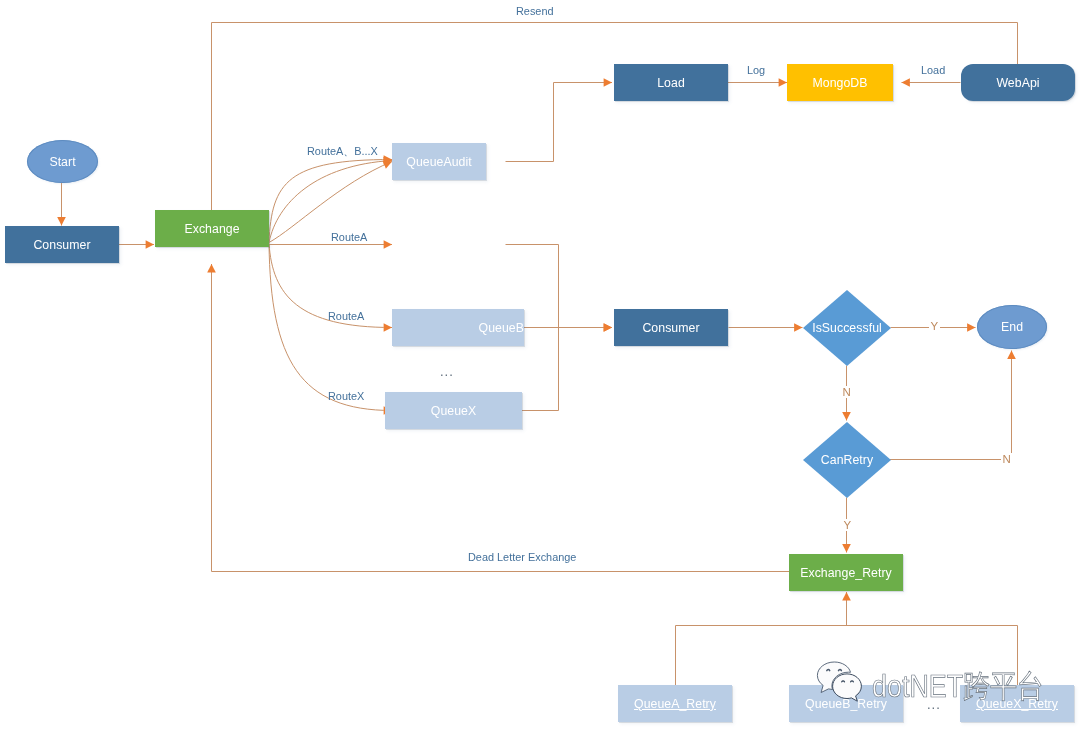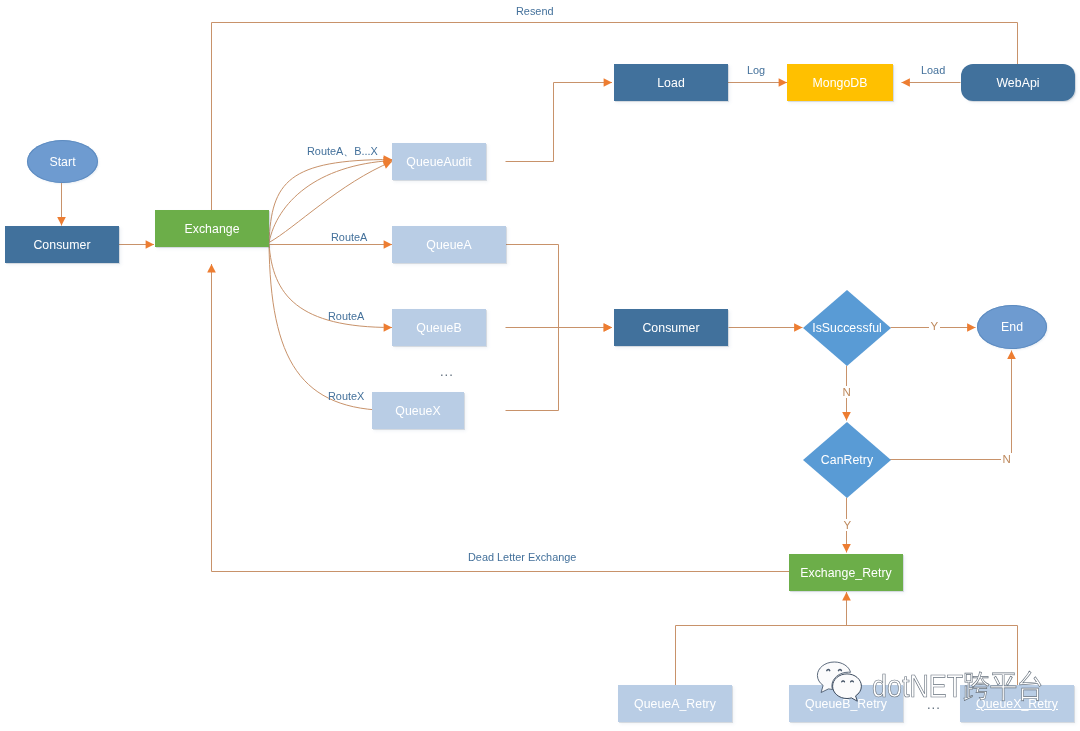--- a/index.html
+++ b/index.html
@@ -84,29 +84,26 @@
   </div>
 
   <div class="node rect" style="left:155px;top:210px;width:114px;height:37px;background:#6CAE49;text-align:right;">
     <span>Exchange</span>
   </div>
 
   <div class="node rect" style="left:392px;top:143px;width:94px;height:37px;background:#B9CDE5;">
     <span>QueueAudit</span>
   </div>
 
-  <div class="node rect" style="left:392px;top:226px;width:114px;height:37px;background:#B9CDE5;">
-    <span>QueueA</span>
-  </div>
 
-  <div class="node rect" style="left:392px;top:309px;width:94px;height:37px;background:#B9CDE5;">
+  <div class="node rect" style="left:392px;top:309px;width:132px;height:37px;background:#B9CDE5;justify-content:flex-end;">
     <span>QueueB</span>
   </div>
 
-  <div class="node rect" style="left:372px;top:392px;width:92px;height:37px;background:#B9CDE5;">
+  <div class="node rect" style="left:385px;top:392px;width:137px;height:37px;background:#B9CDE5;">
     <span>QueueX</span>
   </div>
 
   <div class="dots" style="left:440px;top:364px;">...</div>
 
   <div class="node rect" style="left:614px;top:64px;width:114px;height:37px;background:#41719C;">
     <span>Load</span>
   </div>
 
   <div class="node rect" style="left:787px;top:64px;width:106px;height:37px;background:#FFC000;">
@@ -136,21 +133,21 @@
     <svg width="88" height="76" style="position:absolute;left:0;top:0;">
       <polygon points="44,0 88,38 44,76 0,38" fill="#599BD5"></polygon>
     </svg>
     <span style="position:relative;">CanRetry</span>
   </div>
 
   <div class="node rect" style="left:789px;top:554px;width:114px;height:37px;background:#6CAE49;text-align:center;">
     <span>Exchange_Retry</span>
   </div>
 
-  <div class="node rect" style="left:618px;top:685px;width:114px;height:37px;background:#B9CDE5;">
+  <div class="node rect" style="left:618px;top:685px;width:114px;height:37px;background:#B9CDE5;text-decoration:underline;">
     <span>QueueA_Retry</span>
   </div>
 
   <div class="node rect" style="left:789px;top:685px;width:114px;height:37px;background:#B9CDE5;">
     <span>QueueB_Retry</span>
   </div>
 
   <div class="node rect" style="left:960px;top:685px;width:114px;height:37px;background:#B9CDE5;text-decoration:underline;">
     <span>QueueX_Retry</span>
   </div>

